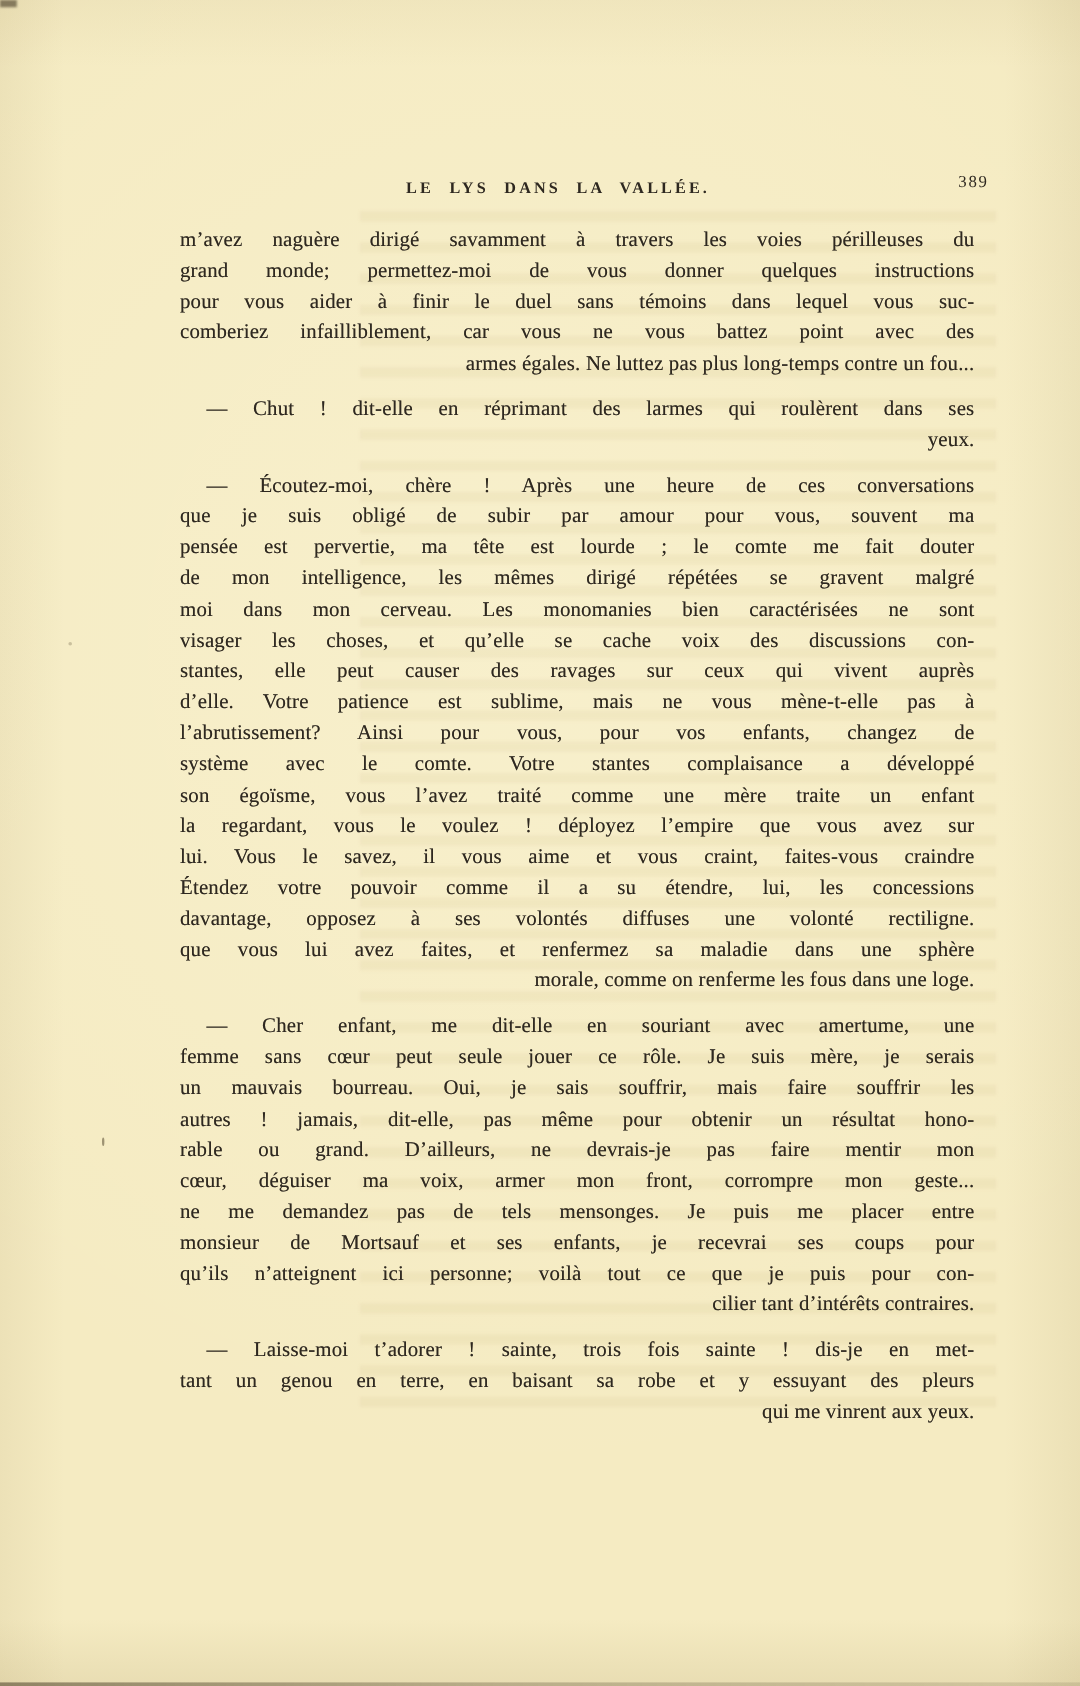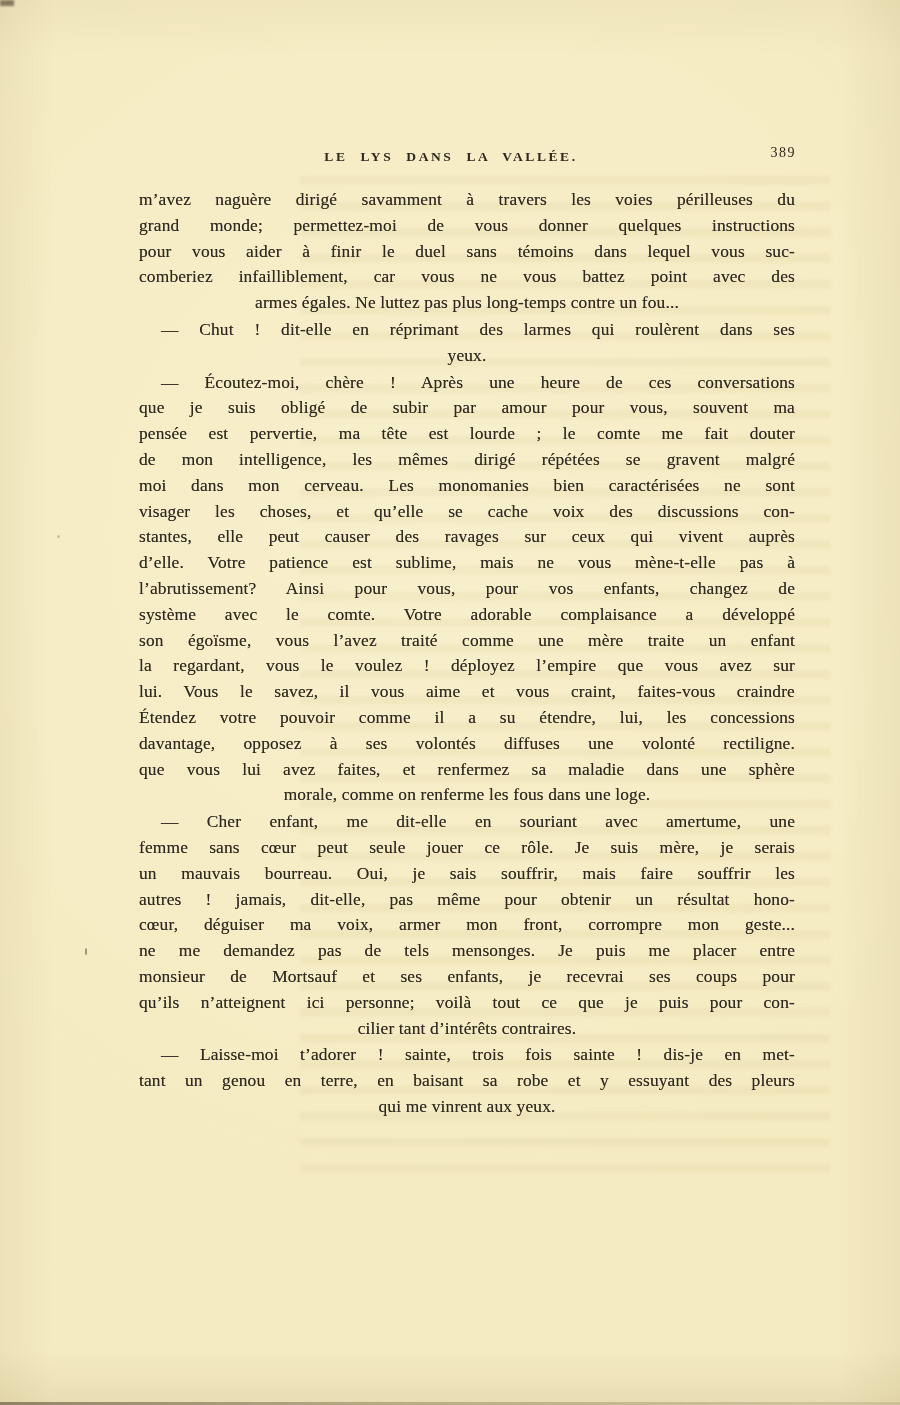--- a/index.html
+++ b/index.html
@@ -14,21 +14,21 @@
     background:#d8ceab;
   }
   .scan{
     position:relative;
     width:900px;height:1405px;
     background:
       radial-gradient(ellipse 120% 80% at 48% 38%, rgba(255,252,230,0.28), rgba(255,252,230,0) 62%),
       linear-gradient(90deg, rgba(122,96,40,0.07), rgba(122,96,40,0) 6%, rgba(122,96,40,0) 93%, rgba(122,96,40,0.08)),
       linear-gradient(180deg, rgba(122,96,40,0.05), rgba(122,96,40,0) 4%, rgba(122,96,40,0) 96%, rgba(122,96,40,0.10)),
       var(--paper);
-    padding:148px 104px 0 138px;
+    padding:148px 76px 0 138px;
   }
   
   .ghost-layer{
     position:absolute;
     top:160px;left:300px;right:70px;bottom:220px;
     background:repeating-linear-gradient(
       180deg,
       rgba(158,128,62,0) 0px,
       rgba(158,128,62,0) 15px,
       rgba(158,128,62,0.065) 17px,
@@ -80,28 +80,28 @@
   }
 
   .text-block{
     position:relative;
     color:var(--ink);
     font-size:17.4px;
     line-height:25.8px;
     letter-spacing:0.15px;
     text-shadow:0 0 0.35px rgba(46,40,32,0.55);
   }
-  .para{margin:1px;}
+  .para{margin:12px;}
   .line{
     text-align:justify;
     text-align-last:justify;
     white-space:normal;
   }
   .line.para-end{
-    text-align:center;
+    text-align:right;
     text-align-last:auto;
   }
   .line.indent{
     text-indent:22px;
   }
 </style>
 </head>
 <body>
 
 <div class="scan">
@@ -131,34 +131,35 @@
       <div class="para">
         <div class="line indent">— Écoutez-moi, chère ! Après une heure de ces conversations</div>
         <div class="line">que je suis obligé de subir par amour pour vous, souvent ma</div>
         <div class="line">pensée est pervertie, ma tête est lourde ; le comte me fait douter</div>
         <div class="line">de mon intelligence, les mêmes dirigé répétées se gravent malgré</div>
         <div class="line">moi dans mon cerveau. Les monomanies bien caractérisées ne sont</div>
         <div class="line">visager les choses, et qu’elle se cache voix des discussions con-</div>
         <div class="line">stantes, elle peut causer des ravages sur ceux qui vivent auprès</div>
         <div class="line">d’elle. Votre patience est sublime, mais ne vous mène-t-elle pas à</div>
         <div class="line">l’abrutissement? Ainsi pour vous, pour vos enfants, changez de</div>
-        <div class="line">système avec le comte. Votre adorable complaisance a développé</div>
+        <div class="line">système avec le comte. Votre stantes complaisance a développé</div>
         <div class="line">son égoïsme, vous l’avez traité comme une mère traite un enfant</div>
         <div class="line">la regardant, vous le voulez ! déployez l’empire que vous avez sur</div>
         <div class="line">lui. Vous le savez, il vous aime et vous craint, faites-vous craindre</div>
         <div class="line">Étendez votre pouvoir comme il a su étendre, lui, les concessions</div>
         <div class="line">davantage, opposez à ses volontés diffuses une volonté rectiligne.</div>
         <div class="line">que vous lui avez faites, et renfermez sa maladie dans une sphère</div>
         <div class="line para-end">morale, comme on renferme les fous dans une loge.</div>
       </div>
       <div class="para">
         <div class="line indent">— Cher enfant, me dit-elle en souriant avec amertume, une</div>
         <div class="line">femme sans cœur peut seule jouer ce rôle. Je suis mère, je serais</div>
         <div class="line">un mauvais bourreau. Oui, je sais souffrir, mais faire souffrir les</div>
         <div class="line">autres ! jamais, dit-elle, pas même pour obtenir un résultat hono-</div>
+        <div class="line">rable ou grand. D’ailleurs, ne devrais-je pas faire mentir mon</div>
         <div class="line">cœur, déguiser ma voix, armer mon front, corrompre mon geste...</div>
         <div class="line">ne me demandez pas de tels mensonges. Je puis me placer entre</div>
         <div class="line">monsieur de Mortsauf et ses enfants, je recevrai ses coups pour</div>
         <div class="line">qu’ils n’atteignent ici personne; voilà tout ce que je puis pour con-</div>
         <div class="line para-end">cilier tant d’intérêts contraires.</div>
       </div>
       <div class="para">
         <div class="line indent">— Laisse-moi t’adorer ! sainte, trois fois sainte ! dis-je en met-</div>
         <div class="line">tant un genou en terre, en baisant sa robe et y essuyant des pleurs</div>
         <div class="line para-end">qui me vinrent aux yeux.</div>

